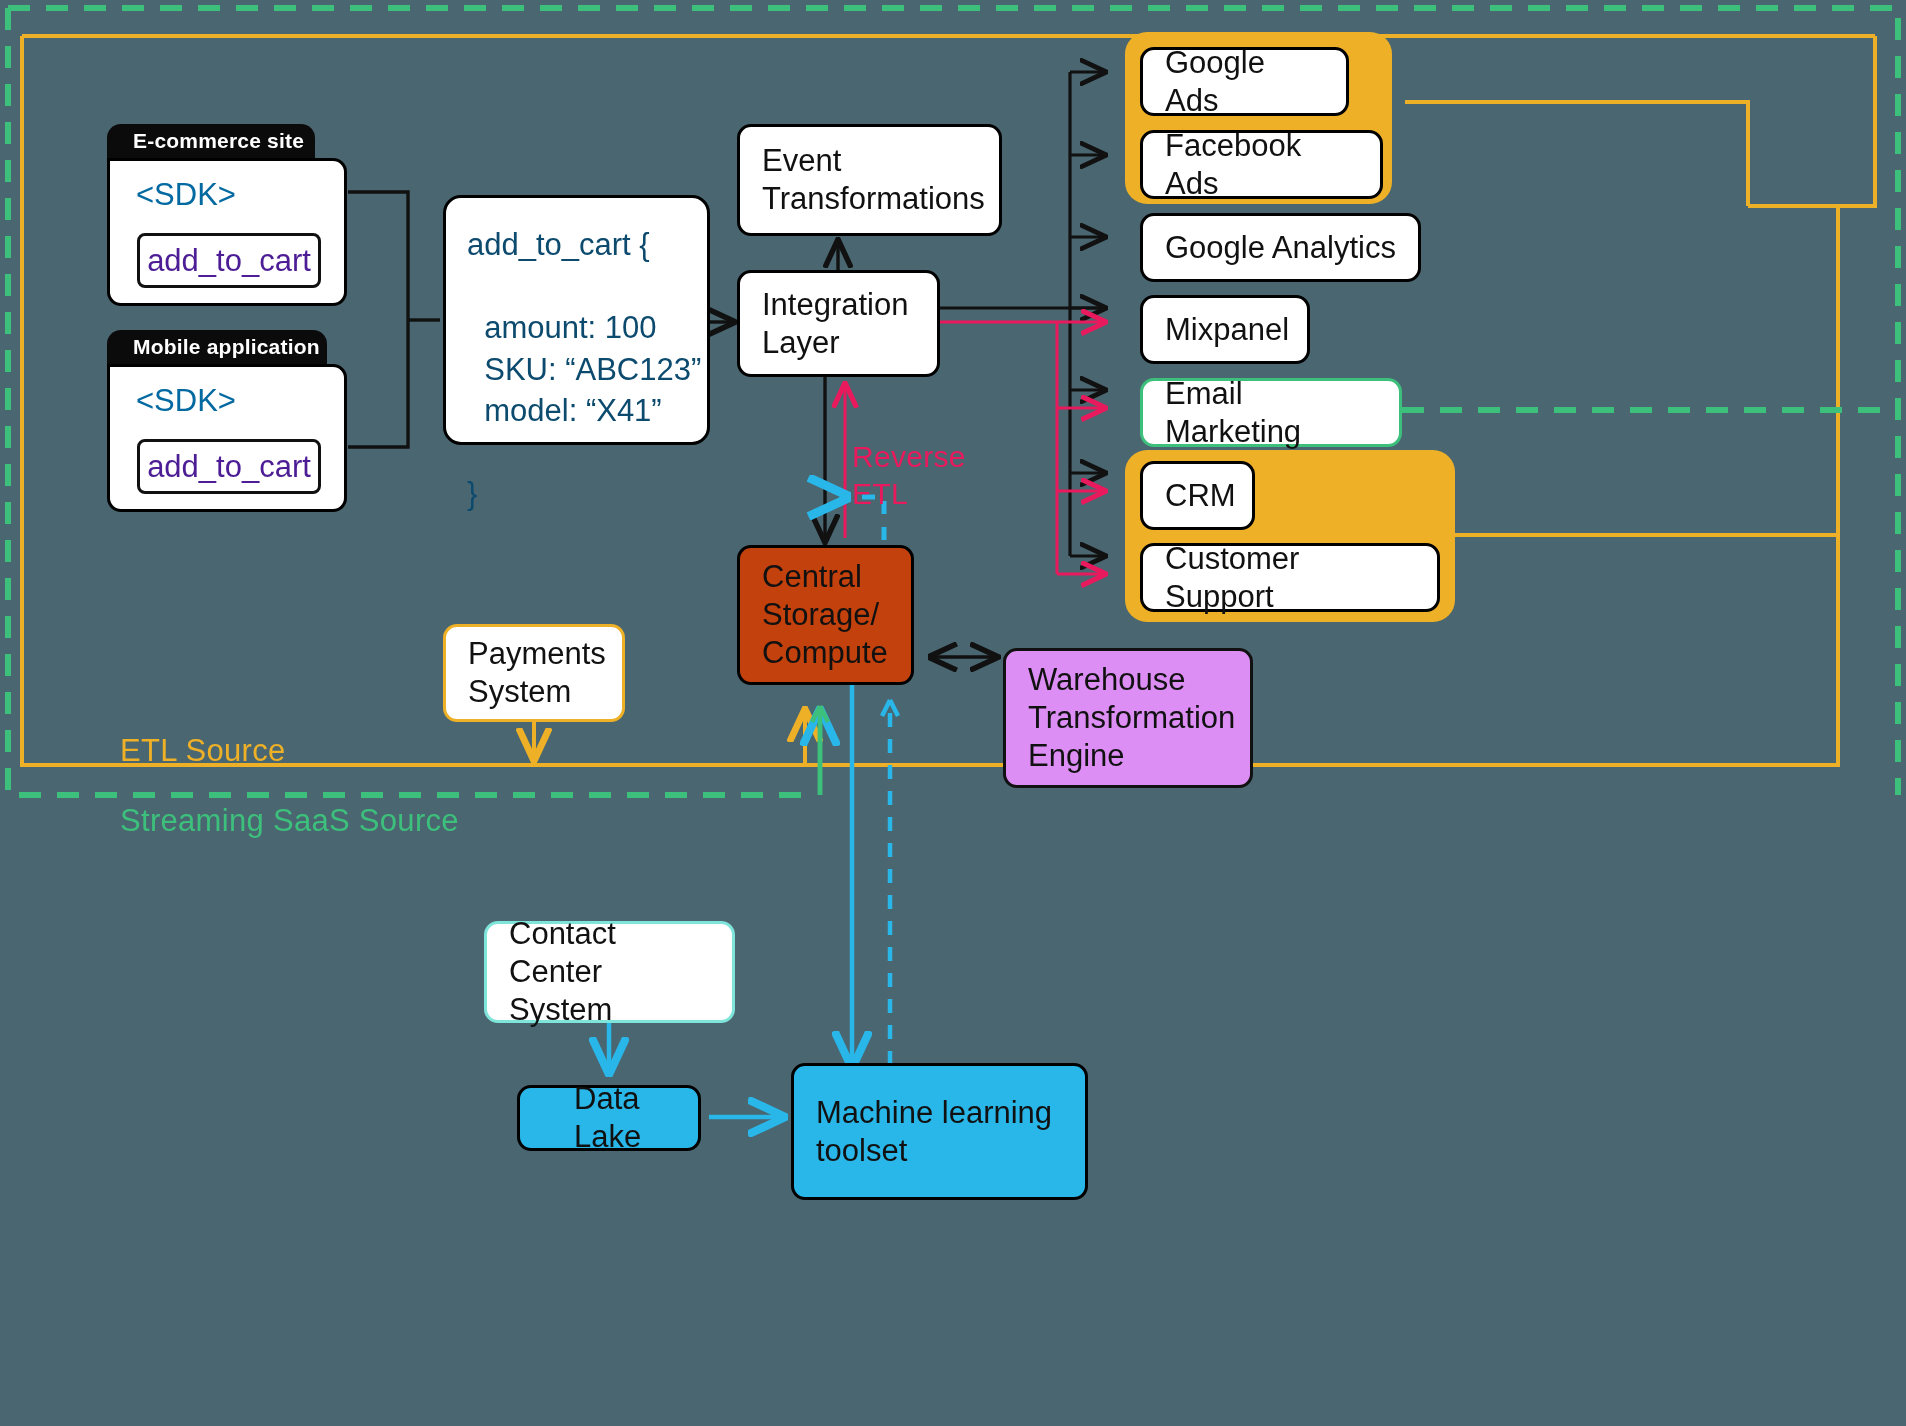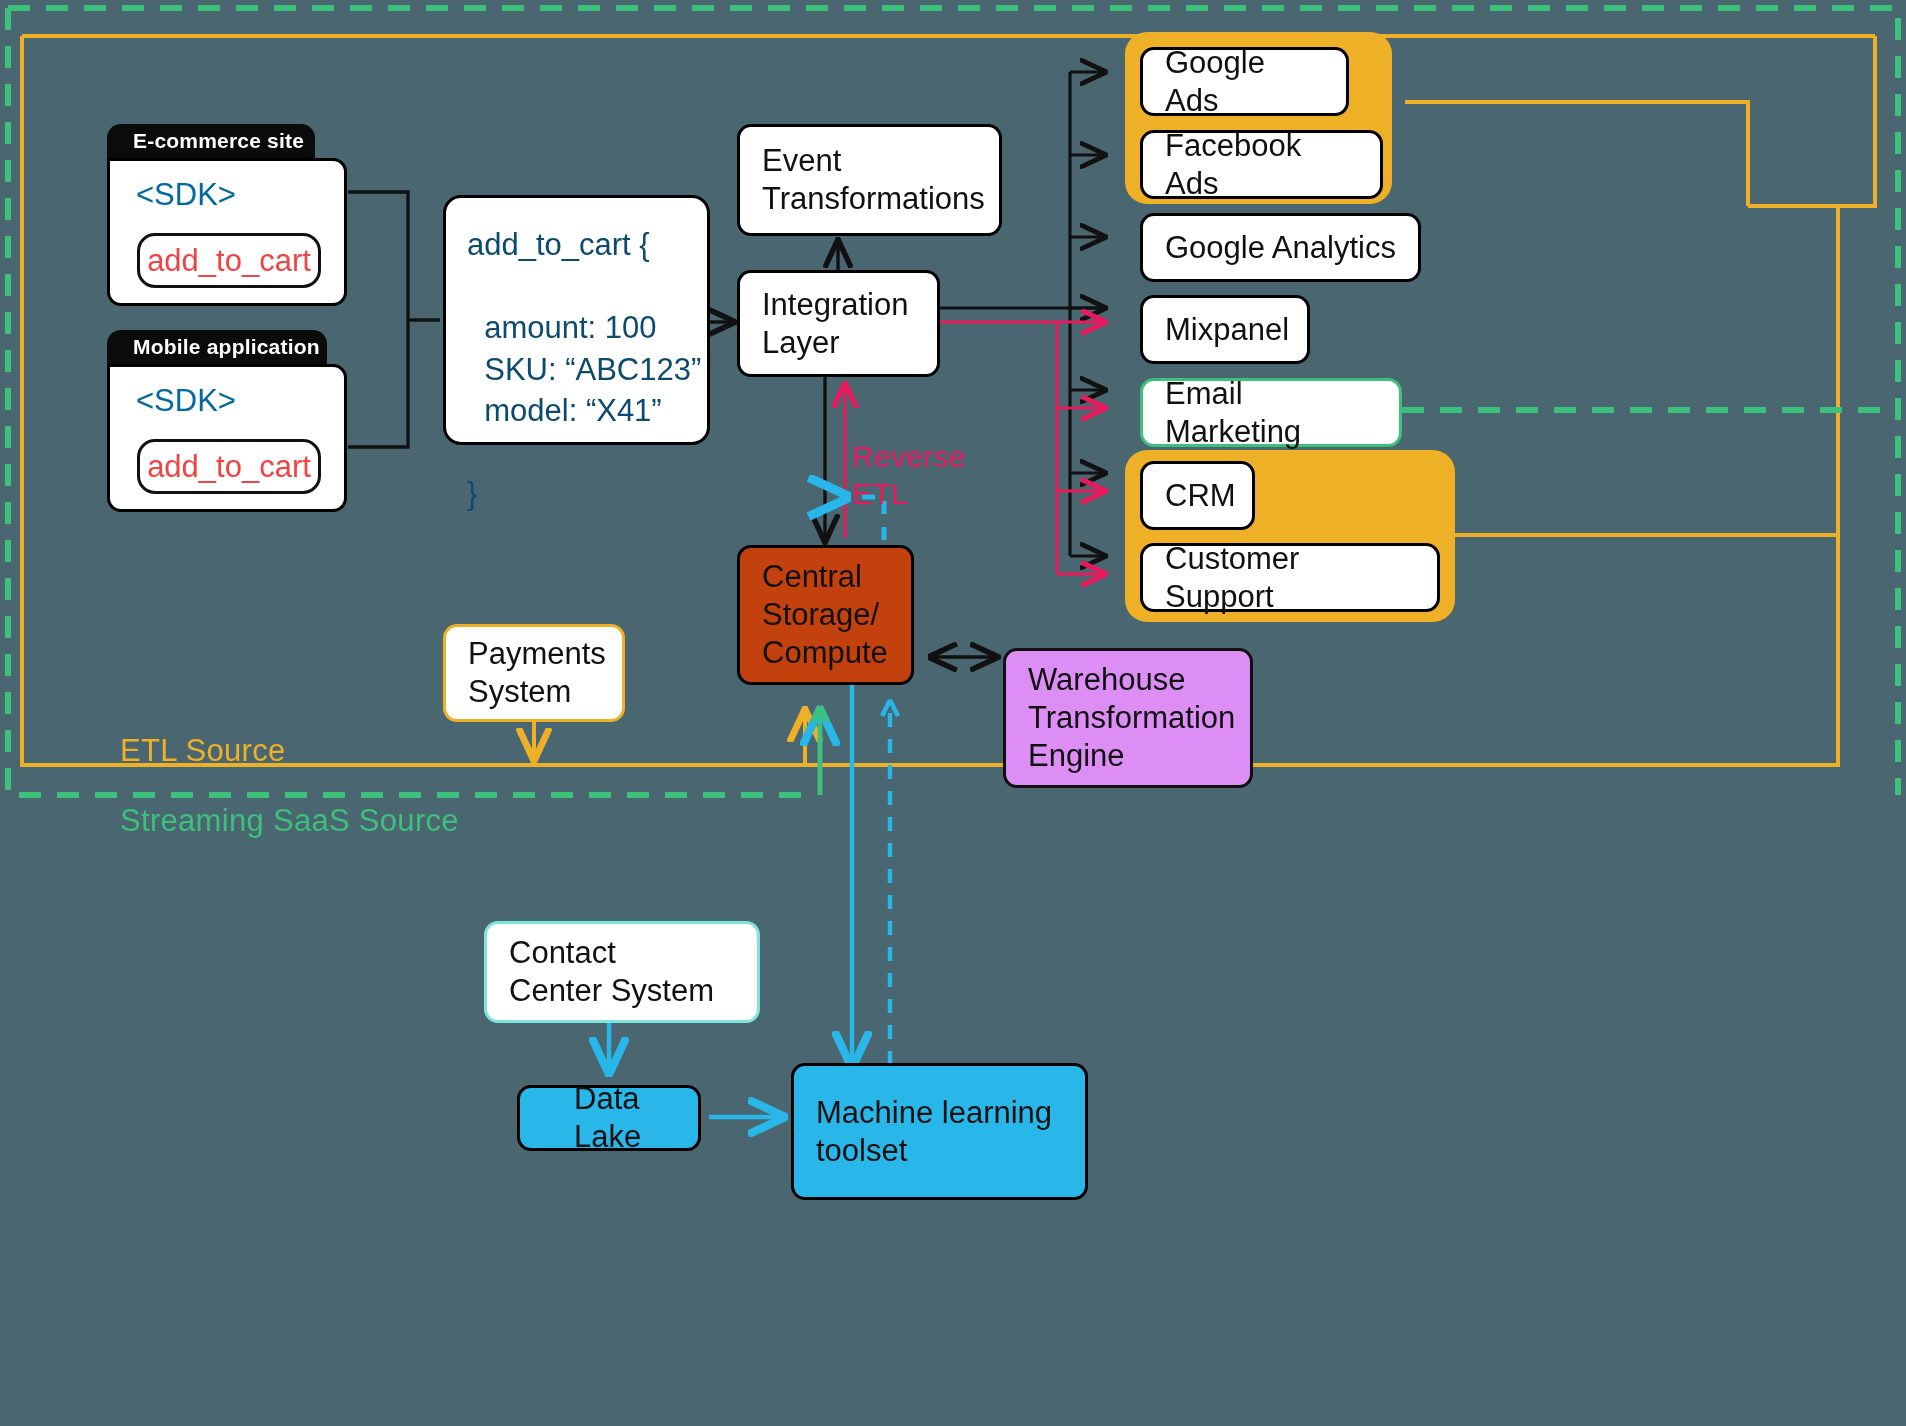--- a/index.html
+++ b/index.html
@@ -6,22 +6,22 @@
   body{font-family:"Liberation Sans",sans-serif;}
   #stage{position:relative;width:1906px;height:1426px;background:#4a6670;overflow:hidden;}
   #stage svg.layer{position:absolute;left:0;top:0;width:1906px;height:1426px;pointer-events:none;}
   .node{position:absolute;box-sizing:border-box;display:flex;align-items:center;background:#fff;
         border:3px solid #000;border-radius:14px;color:#111;}
   .node .lbl{display:block;width:100%;padding:0 22px;line-height:1.22;white-space:pre-line;}
   .hdr{position:absolute;box-sizing:border-box;background:#0b0b0b;color:#fff;border-radius:14px 14px 0 0;
        display:flex;align-items:center;font-size:21px;font-weight:700;padding-left:26px;letter-spacing:.2px;}
   .sdkcard{position:absolute;box-sizing:border-box;background:#fff;border:3px solid #000;border-radius:0 14px 14px 14px;}
   .sdkcard .sdktxt{position:absolute;left:26px;top:16px;font-size:31px;color:#0369a1;}
-  .evtbtn{position:absolute;box-sizing:border-box;background:#fff;border:3px solid #111;border-radius:18px;
-          display:flex;align-items:center;justify-content:center;font-size:31px;color:#ef4444;}
+  .evtbtn{position:absolute;box-sizing:border-box;background:#fff;border:3px solid #111;border-radius:8px;
+          display:flex;align-items:center;justify-content:center;font-size:31px;color:#4c1d95;}
   .grp{position:absolute;box-sizing:border-box;background:#eeb026;border-radius:22px;}
   .txtlabel{position:absolute;font-size:30px;font-weight:500;letter-spacing:.3px;}
   .codebox{position:absolute;box-sizing:border-box;background:#fff;border:3px solid #000;border-radius:18px;
            padding:26px 21px;font-size:31px;color:#0c4a6e;line-height:1.34;}
   .codebox .ln{white-space:pre;}
 </style>
 </head>
 <body>
 
 <div id="stage">
@@ -177,21 +177,21 @@
     <span class="lbl">Warehouse
 Transformation
 Engine</span>
   </div>
 
   <div class="node" style="left:443px;top:624px;width:182px;height:98px;font-size:31px;border-color:#eeb026;">
     <span class="lbl">Payments
 System</span>
   </div>
 
-  <div class="node" style="left:484px;top:921px;width:276px;height:102px;font-size:31px;border-color:#7fe5da;justify-content:flex-end;">
+  <div class="node" style="left:484px;top:921px;width:251px;height:102px;font-size:31px;border-color:#7fe5da;justify-content:flex-end;">
     <span class="lbl">Contact
 Center System</span>
   </div>
 
   <div class="node" style="left:517px;top:1085px;width:184px;height:66px;font-size:31px;background:#29b6e8;padding-left:32px;">
     <span class="lbl">Data Lake</span>
   </div>
 
   <div class="node" style="left:791px;top:1063px;width:297px;height:137px;font-size:31px;background:#29b6e8;">
     <span class="lbl">Machine learning

